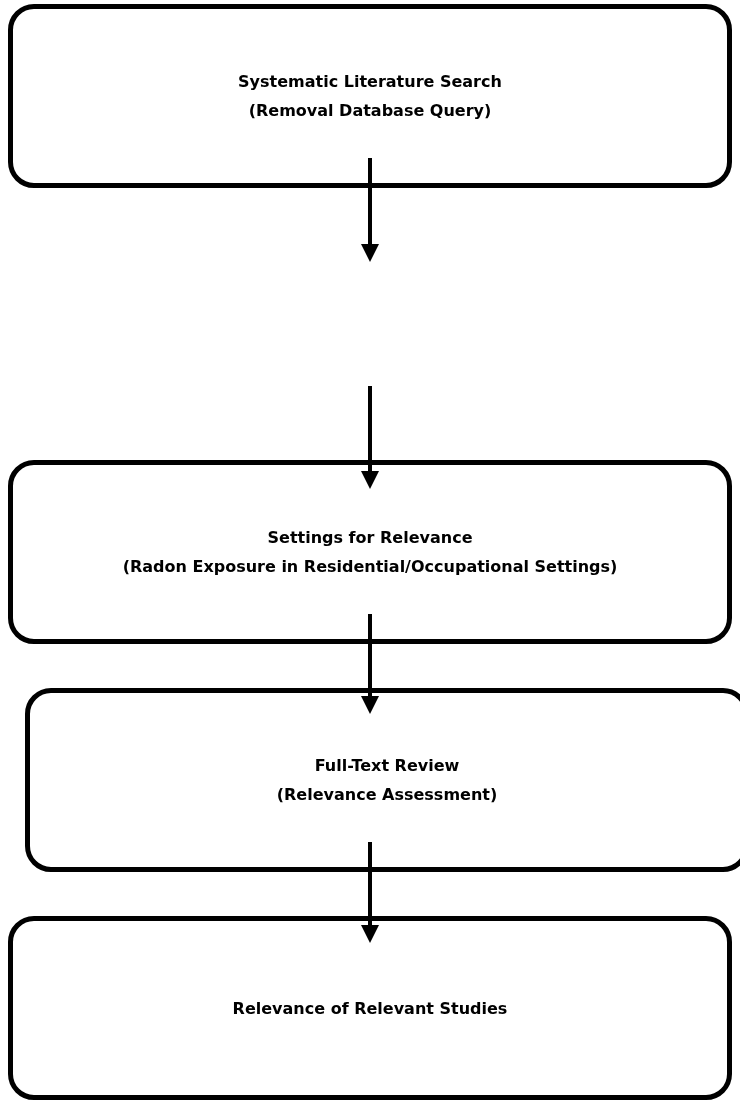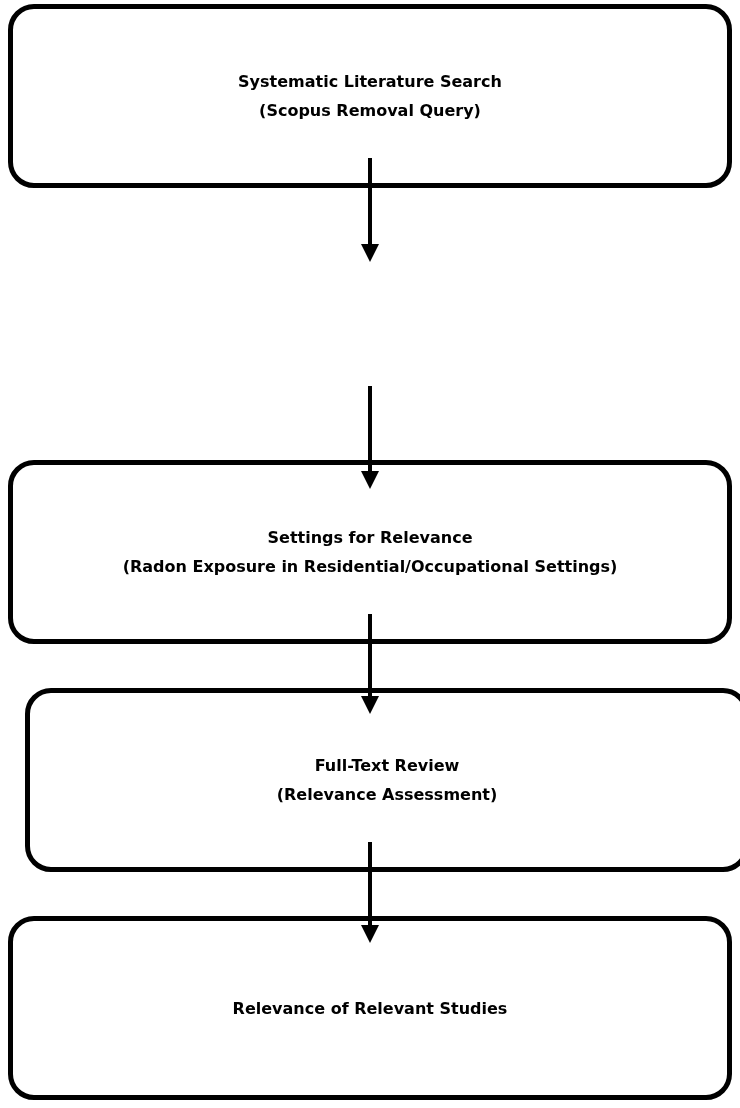--- a/index.html
+++ b/index.html
@@ -52,21 +52,21 @@
   }
 </style>
 </head>
 <body>
 
 <div class="canvas">
 
   <div class="node" style="top:4px;">
     <div class="node-label">
       <span class="node-line">Systematic Literature Search</span>
-      <span class="node-line">(Scopus Removal Query)</span>
+      <span class="node-line">(Removal Database Query)</span>
     </div>
   </div>
 
 
   <div class="node" style="top:460px;">
     <div class="node-label">
       <span class="node-line">Settings for Relevance</span>
       <span class="node-line">(Radon Exposure in Residential/Occupational Settings)</span>
     </div>
   </div>

